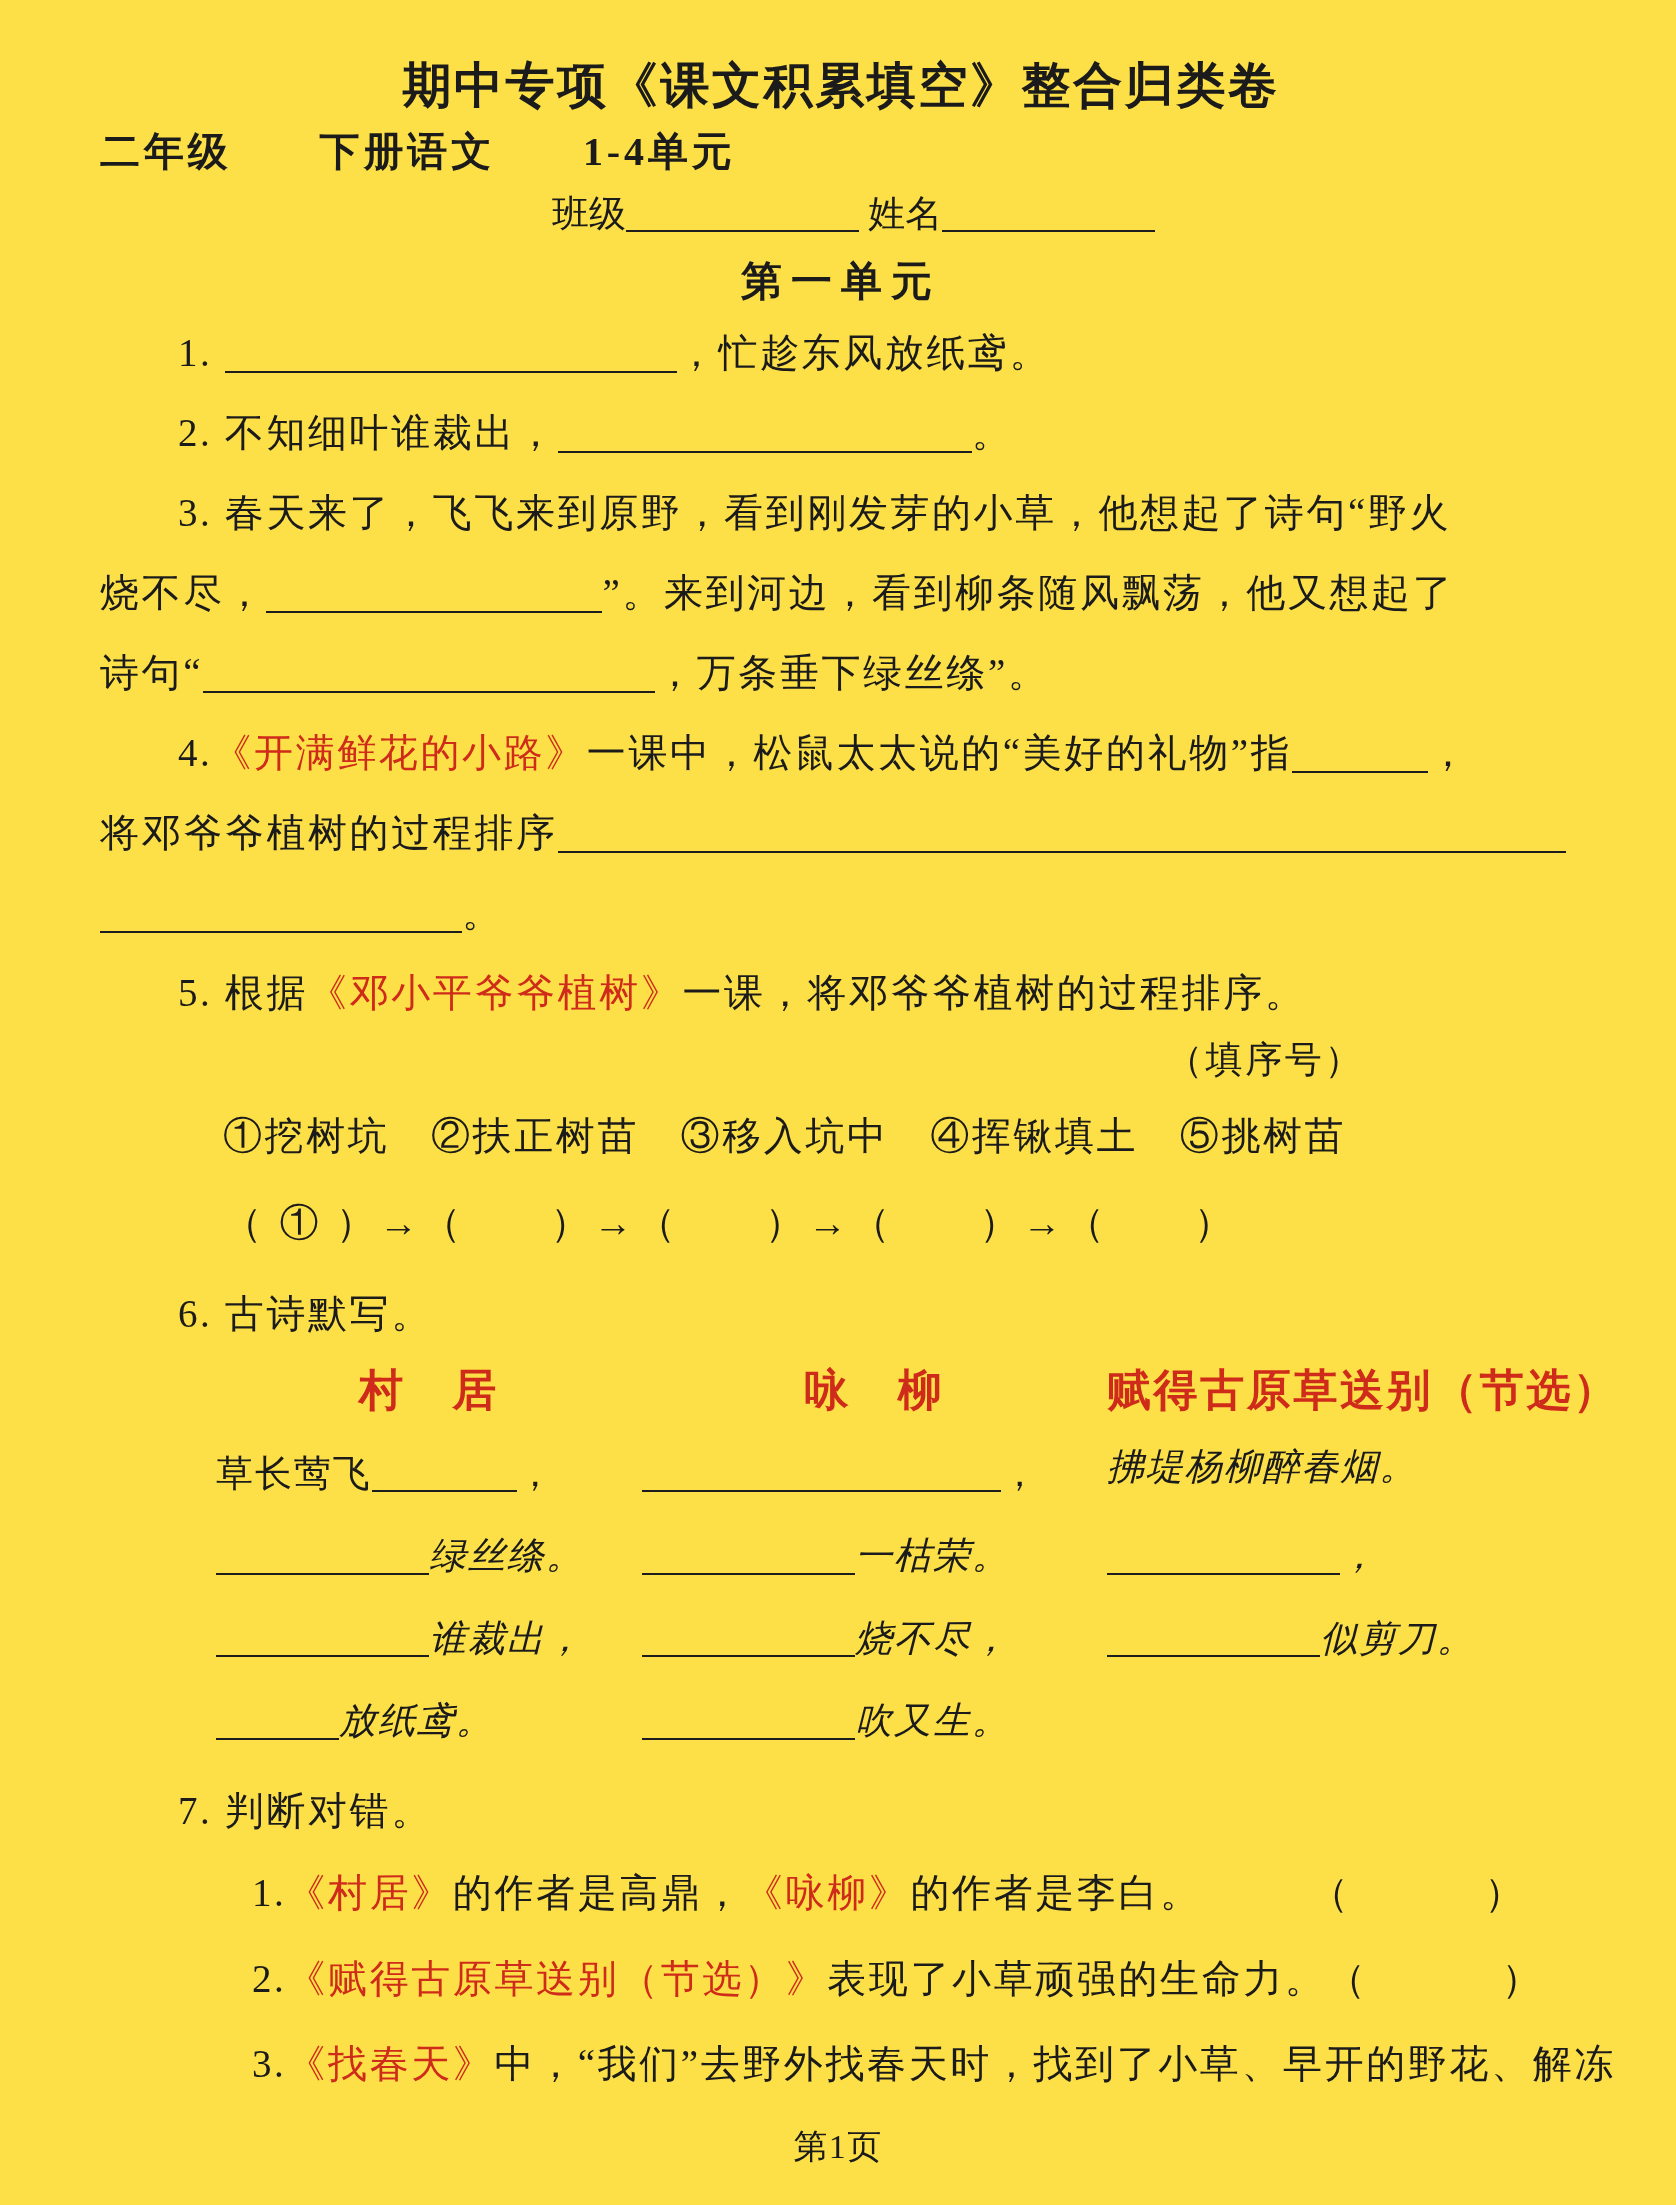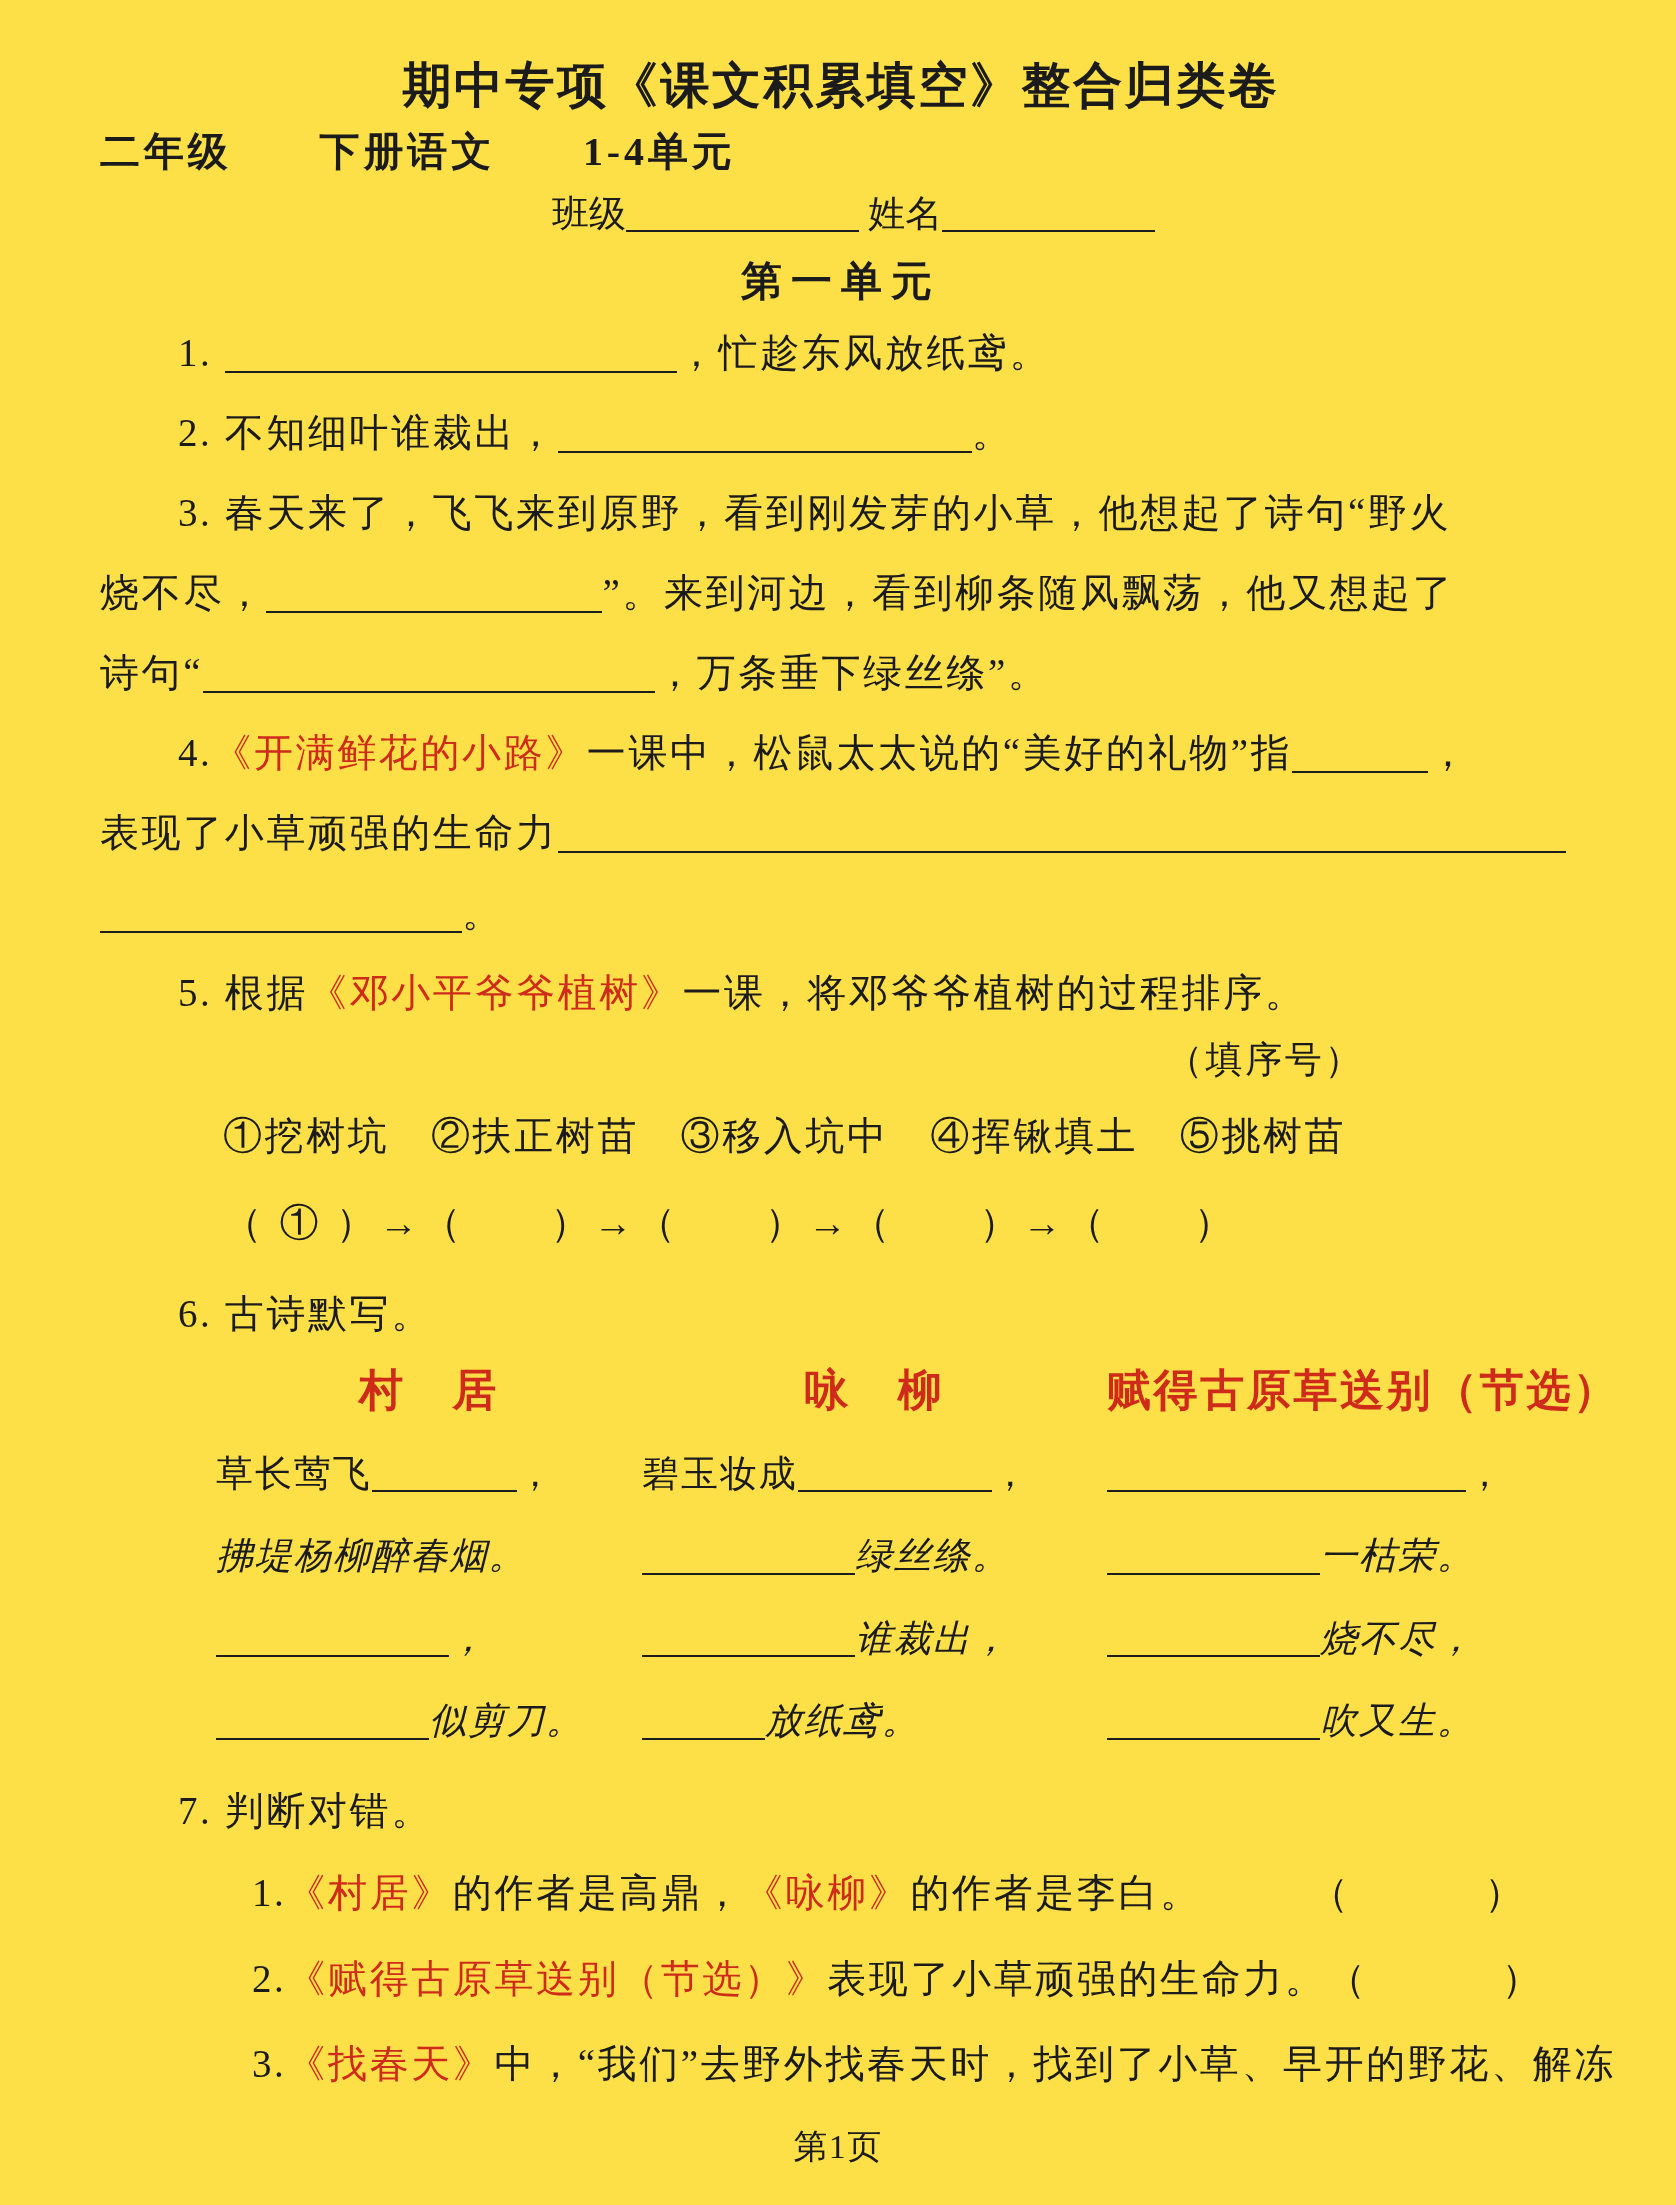--- a/index.html
+++ b/index.html
@@ -75,21 +75,21 @@
       <span>烧不尽，</span><span class="blank" style="width:336px"></span><span>”。来到河边，看到柳条随风飘荡，他又想起了</span>
     </div>
     <div class="ln hang">
       <span>诗句“</span><span class="blank" style="width:452px"></span><span>，万条垂下绿丝绦”。</span>
     </div>
 
     <div class="ln indent">
       <span>4.</span><span class="red">《开满鲜花的小路》</span><span>一课中，松鼠太太说的“美好的礼物”指</span><span class="blank" style="width:136px"></span><span>，</span>
     </div>
     <div class="ln hang">
-      <span>表现了小草顽强的生命力</span><span class="blank" style="width:1008px"></span>
+      <span>将邓爷爷植树的过程排序</span><span class="blank" style="width:1008px"></span>
     </div>
     <div class="ln hang">
       <span class="blank" style="width:362px"></span><span>。</span>
     </div>
 
     <div class="ln indent">
       <span>5.</span>
       <span>根据</span><span class="red">《邓小平爷爷植树》</span><span>一课，将邓爷爷植树的过程排序。</span>
     </div>
     <div class="hint-line">（填序号）</div>
@@ -100,21 +100,20 @@
       <span>6.</span>
       <span>古诗默写。</span>
     </div>
 
     <div class="poems">
       <div class="poem-title red">村　居</div>
       <div class="poem-title red">咏　柳</div>
       <div class="poem-title red">赋得古原草送别（节选）</div>
 
       <div class="pcell prow1"><span>草长莺飞</span><span class="blank" style="width:145px"></span><span>，</span></div>
-      <div class="pcell prow1"><span>碧玉妆成</span><span class="blank" style="width:194px"></span><span>，</span></div>
       <div class="pcell prow1"><span class="blank" style="width:359px"></span><span>，</span></div>
 
       <div class="pcell prow"><span>拂堤杨柳醉春烟。</span></div>
       <div class="pcell prow"><span class="blank" style="width:213px"></span><span>绿丝绦。</span></div>
       <div class="pcell prow"><span class="blank" style="width:213px"></span><span>一枯荣。</span></div>
 
       <div class="pcell prow"><span class="blank" style="width:233px"></span><span>，</span></div>
       <div class="pcell prow"><span class="blank" style="width:213px"></span><span>谁裁出，</span></div>
       <div class="pcell prow"><span class="blank" style="width:213px"></span><span>烧不尽，</span></div>
 

